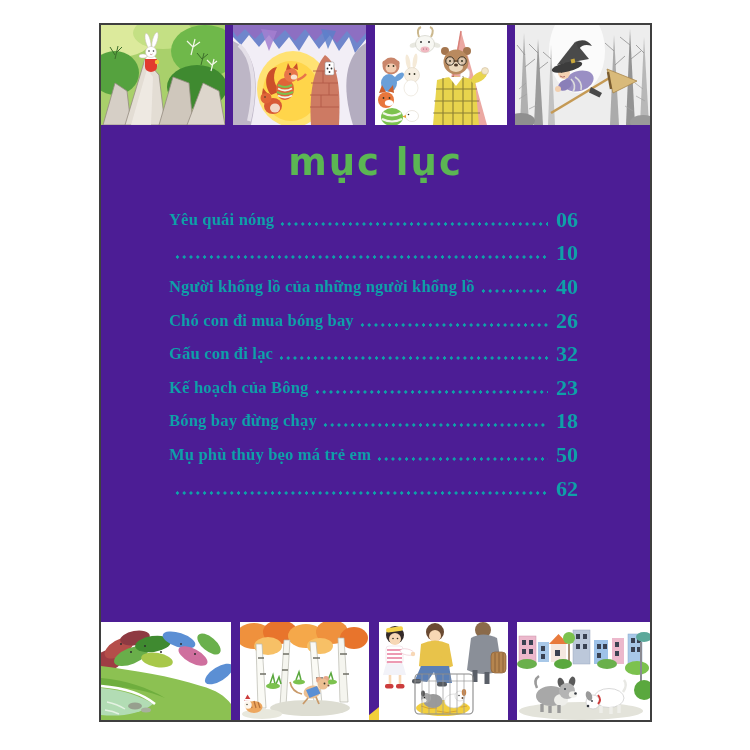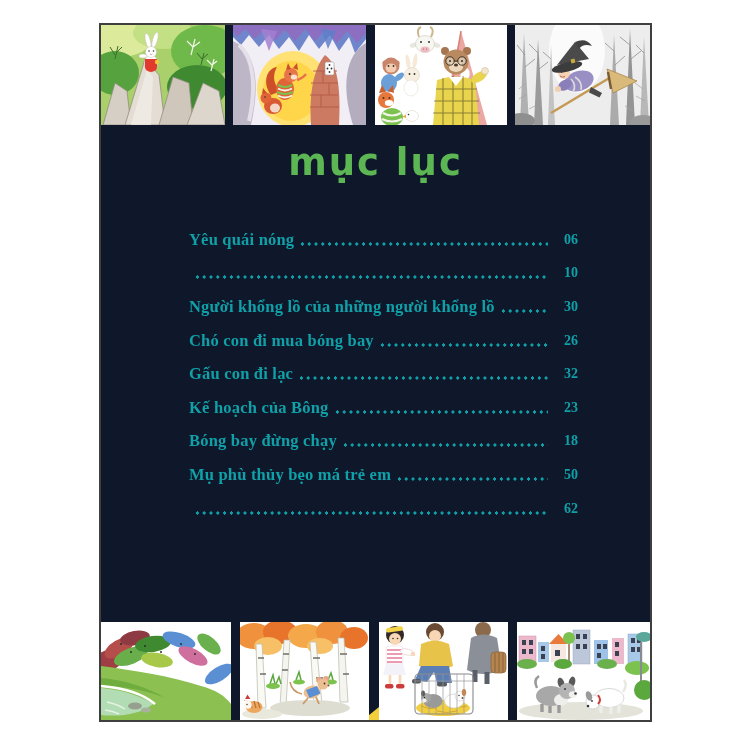--- a/index.html
+++ b/index.html
@@ -1,36 +1,36 @@
 <!DOCTYPE html>
 <html style="--teal: #0fa0a8; --green: #5bb653; --border: #3f3f3f;"><head>
 <meta charset="utf-8">
 <style>
   html,body{margin:0;padding:0;background:#ffffff;}
   body{width:750px;height:750px;position:relative;overflow:hidden;
        font-family:"Liberation Serif","DejaVu Serif",serif;}
   .book-page{position:absolute;left:99px;top:23px;width:549px;height:695px;
-             background:#0f172a;border:2px solid var(--border,#3f3f3f);}
+             background:#4c1d95;border:2px solid var(--border,#3f3f3f);}
   .illus-row{position:absolute;left:0;right:0;display:flex;justify-content:space-between;}
   .illus-row.top{top:0;height:100px;}
   .illus-row.bottom{bottom:0;height:98px;}
   .panel{height:100%;overflow:hidden;background:#fff;}
   .panel svg{display:block;width:100%;height:100%;}
   .title{position:absolute;top:116px;left:0;right:0;margin:0;text-align:center;
          font-family:"DejaVu Sans","Liberation Sans",sans-serif;
          font-size:37px;font-weight:800;letter-spacing:2px;
          color:var(--green,#5bb653);}
-  .toc{position:absolute;top:178px;left:88px;right:72px;margin-top:20px;}
+  .toc{position:absolute;top:178px;left:68px;right:72px;}
   .toc-row{height:33.6px;display:flex;align-items:center;}
   .toc-label{color:var(--teal,#0fa0a8);font-weight:700;font-size:16.5px;
              letter-spacing:0.2px;white-space:nowrap;}
   .toc-dots{flex:1;height:6px;margin:0 6px 0 5px;transform:translateY(4px);
             background-image:radial-gradient(circle,var(--teal,#0fa0a8) 1.5px,transparent 1.7px);
             background-size:6.8px 6px;background-repeat:repeat-x;background-position:left center;}
-  .toc-page{color:var(--teal,#0fa0a8);font-weight:700;font-size:14px;
+  .toc-page{color:var(--teal,#0fa0a8);font-weight:700;font-size:22px;
             min-width:24px;text-align:right;}
   .corner-triangle{position:absolute;left:262px;bottom:0;width:0;height:0;
             border-bottom:13px solid #f2cf3a;border-left:16px solid transparent;}
 </style>
 </head>
 <body>
 
 <div class="book-page">
 
   <div class="illus-row top">
@@ -215,21 +215,21 @@
       <span class="toc-dots"></span>
       <span class="toc-page">06</span>
     </div>
     <div class="toc-row">
       <span class="toc-dots"></span>
       <span class="toc-page">10</span>
     </div>
     <div class="toc-row">
       <span class="toc-label">Người khổng lồ của những người khổng lồ</span>
       <span class="toc-dots"></span>
-      <span class="toc-page">30</span>
+      <span class="toc-page">40</span>
     </div>
     <div class="toc-row">
       <span class="toc-label">Chó con đi mua bóng bay</span>
       <span class="toc-dots"></span>
       <span class="toc-page">26</span>
     </div>
     <div class="toc-row">
       <span class="toc-label">Gấu con đi lạc</span>
       <span class="toc-dots"></span>
       <span class="toc-page">32</span>

